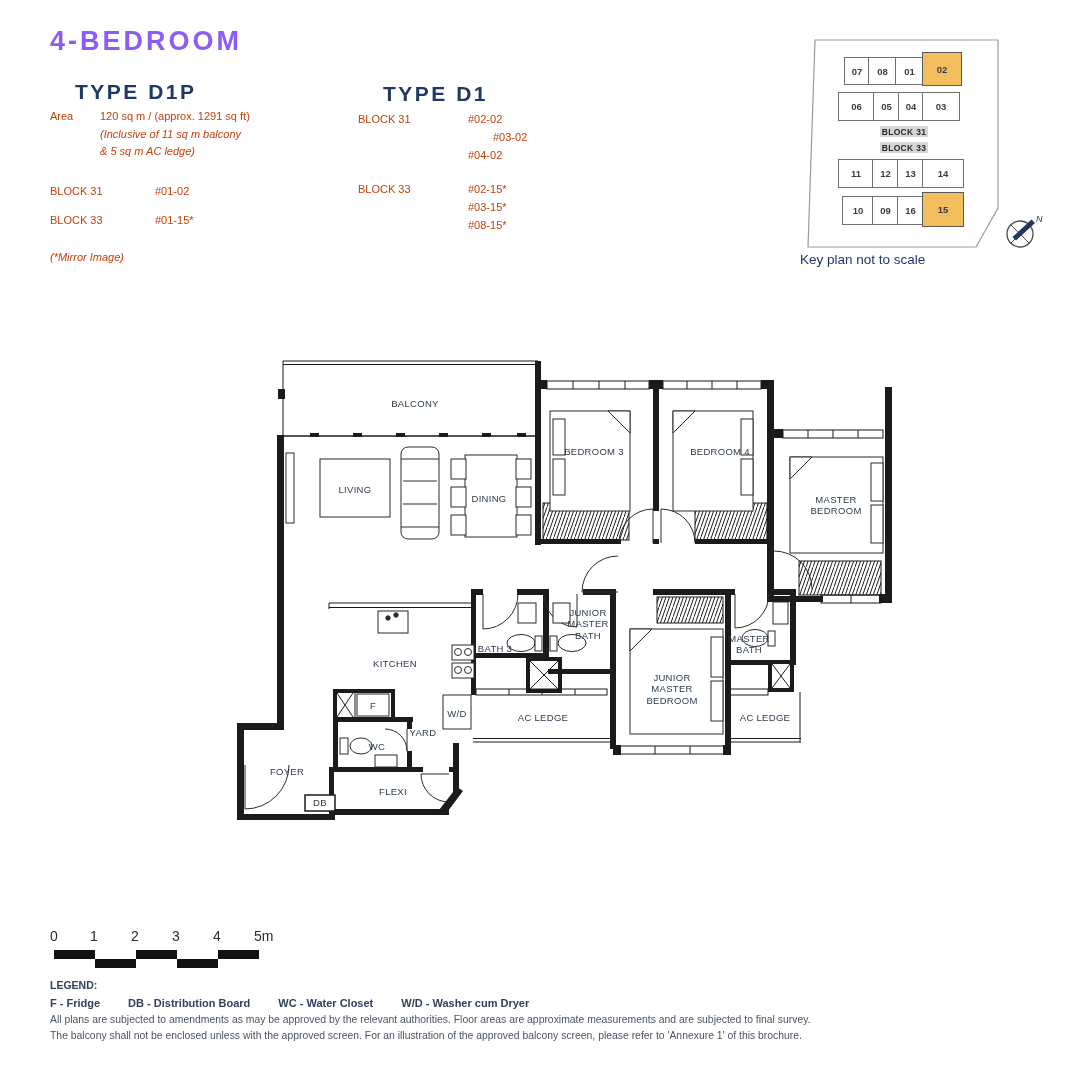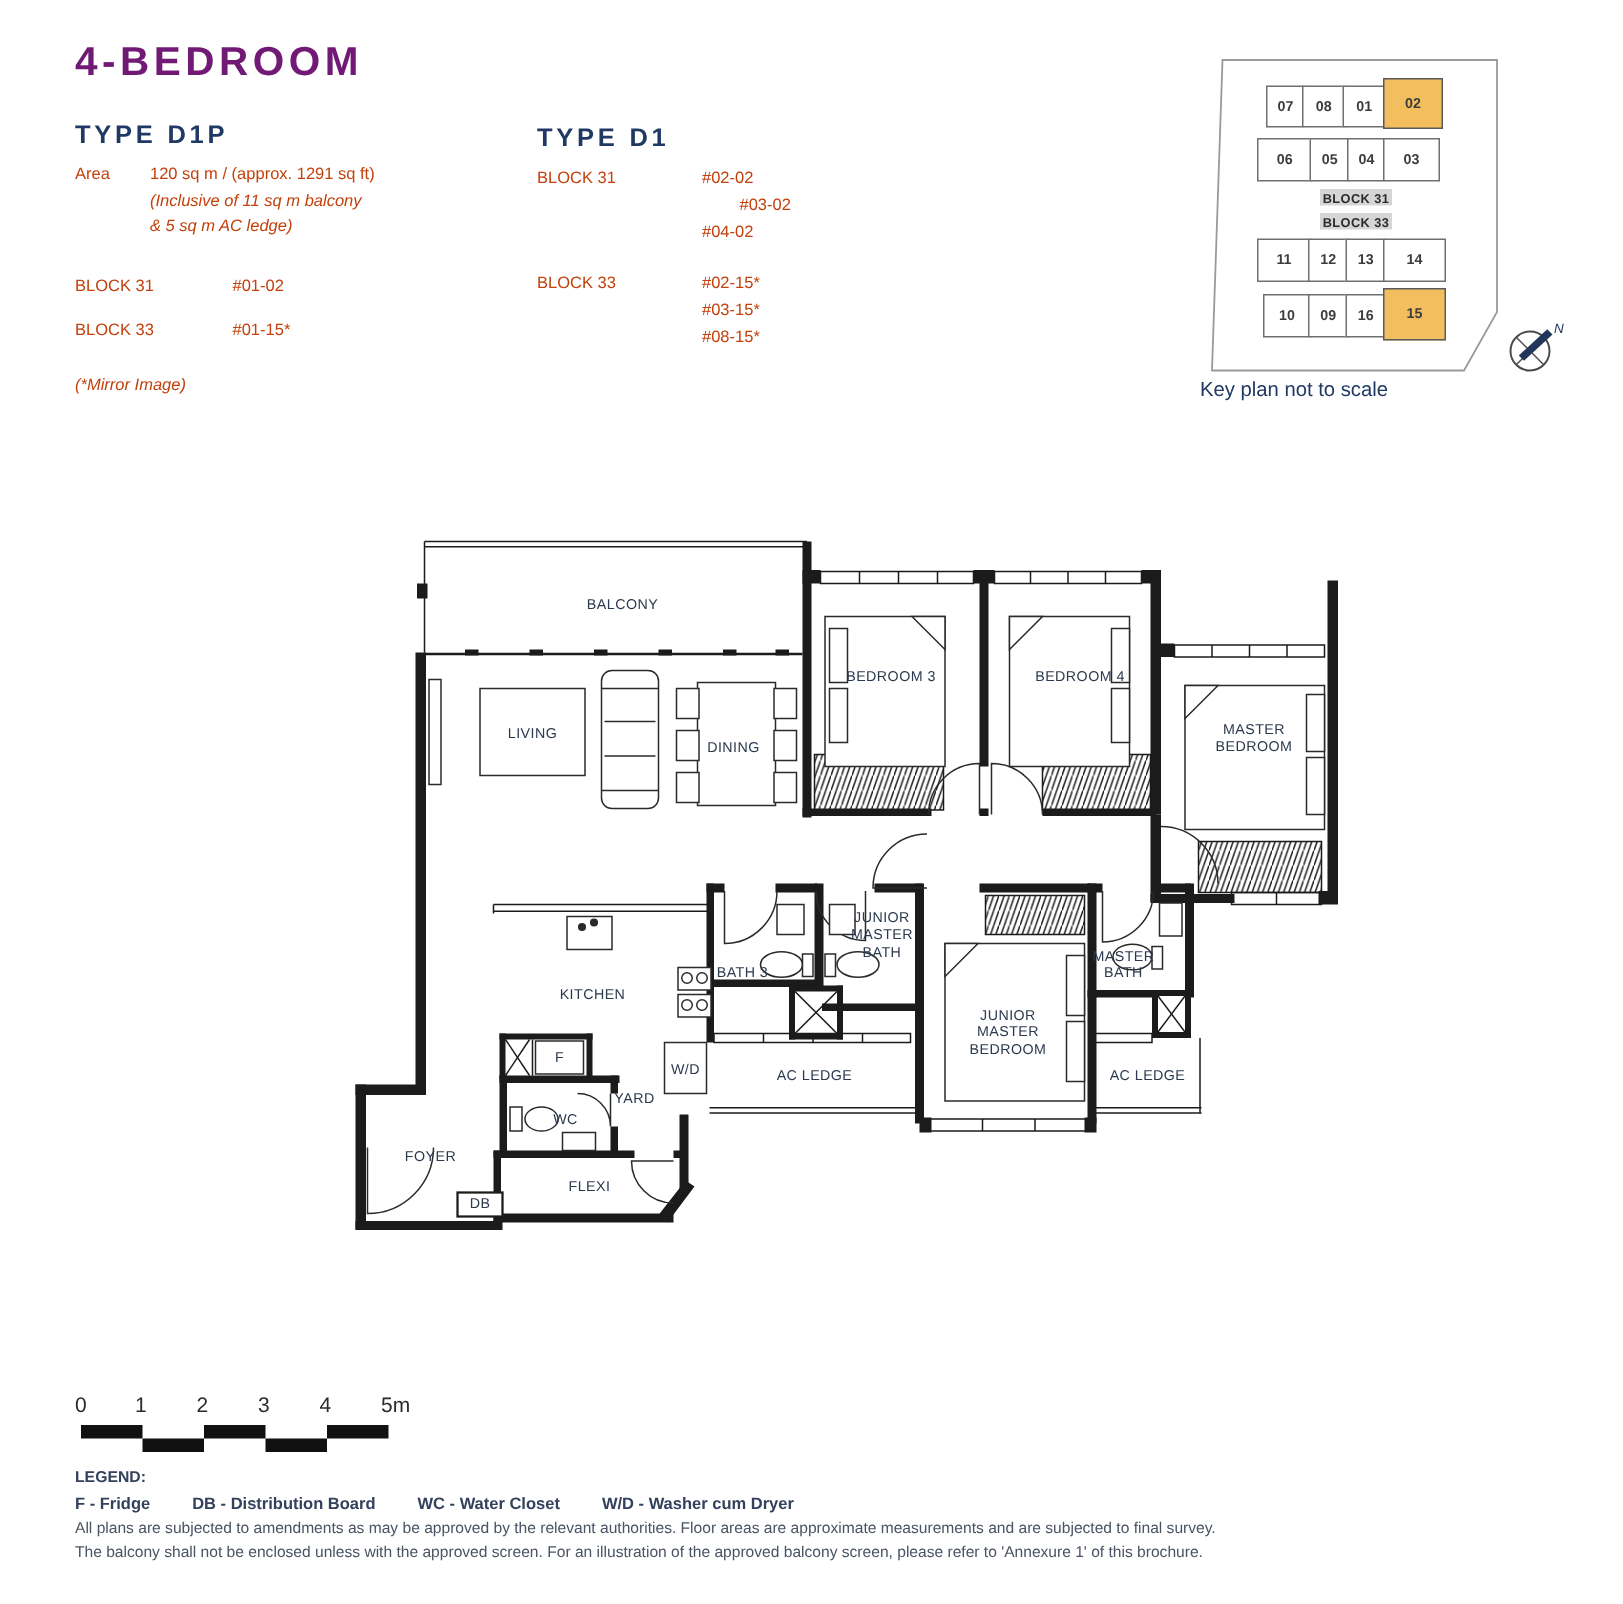--- a/index.html
+++ b/index.html
@@ -3,22 +3,22 @@
 <meta charset="utf-8">
 <style>
   html,body{margin:0;padding:0;}
   body{
     width:1082px;height:1069px;position:relative;background:#ffffff;
     font-family:"Liberation Sans","DejaVu Sans",sans-serif;
     color:#1f3864;overflow:hidden;
   }
   .abs{position:absolute;}
   
-  .page-title{left:50px;top:26px;font-size:27px;font-weight:bold;letter-spacing:3px;color:#701a75;}
-  .type-heading{font-size:17px;font-weight:600;letter-spacing:2.5px;color:#1f3864;}
+  .page-title{left:50px;top:26px;font-size:27px;font-weight:bold;letter-spacing:3px;color:#8b5cf6;}
+  .type-heading{font-size:21px;font-weight:600;letter-spacing:2.5px;color:#1f3864;margin-left:25px;}
   .info{font-size:11px;color:#c2410c;}
   .info.it{font-style:italic;}
   
   .keyplan{left:800px;top:38px;width:205px;height:212px;}
   .kp-cell{position:absolute;background:#ffffff;border:1px solid #6f6f6f;
     display:flex;align-items:center;justify-content:center;
     font-size:9.5px;color:#3c3c3c;font-weight:600;}
   .kp-cell.hl{background:#f3bf5e;border-color:#5a5a5a;z-index:2;}
   .kp-block-label{position:absolute;background:#d6d6d6;color:#2b2b2b;font-size:8.5px;font-weight:700;
     display:flex;align-items:center;justify-content:center;letter-spacing:0.3px;}
@@ -323,21 +323,21 @@
     </g>
 
     <rect x="80" y="448" width="30" height="16" fill="#ffffff" stroke="#1b1b1b" stroke-width="1.5"></rect>
   </svg>
 
   <div class="plan-label" style="left:190px;top:57px;width:100px;">BALCONY</div>
   <div class="plan-label" style="left:130px;top:143px;width:60px;">LIVING</div>
   <div class="plan-label" style="left:264px;top:152px;width:60px;">DINING</div>
   <div class="plan-label" style="left:369px;top:105px;width:90px;">BEDROOM 3</div>
   <div class="plan-label" style="left:495px;top:105px;width:90px;">BEDROOM 4</div>
-  <div class="plan-label" style="left:611px;top:146px;width:66px;text-align:center;">MASTER BEDROOM</div>
+  <div class="plan-label" style="left:611px;top:158px;width:66px;text-align:center;">MASTER BEDROOM</div>
   <div class="plan-label" style="left:363px;top:277px;width:56px;">JUNIOR MASTER BATH</div>
   <div class="plan-label" style="left:270px;top:302px;width:52px;">BATH 3</div>
   <div class="plan-label" style="left:170px;top:317px;width:70px;">KITCHEN</div>
   <div class="plan-label" style="left:447px;top:342px;width:66px;">JUNIOR MASTER BEDROOM</div>
   <div class="plan-label" style="left:524px;top:297px;width:54px;">MASTER BATH</div>
   <div class="plan-label" style="left:318px;top:371px;width:70px;">AC LEDGE</div>
   <div class="plan-label" style="left:540px;top:371px;width:70px;">AC LEDGE</div>
   <div class="plan-label" style="left:232px;top:367px;width:34px;">W/D</div>
   <div class="plan-label" style="left:198px;top:386px;width:44px;">YARD</div>
   <div class="plan-label" style="left:152px;top:400px;width:30px;">WC</div>

